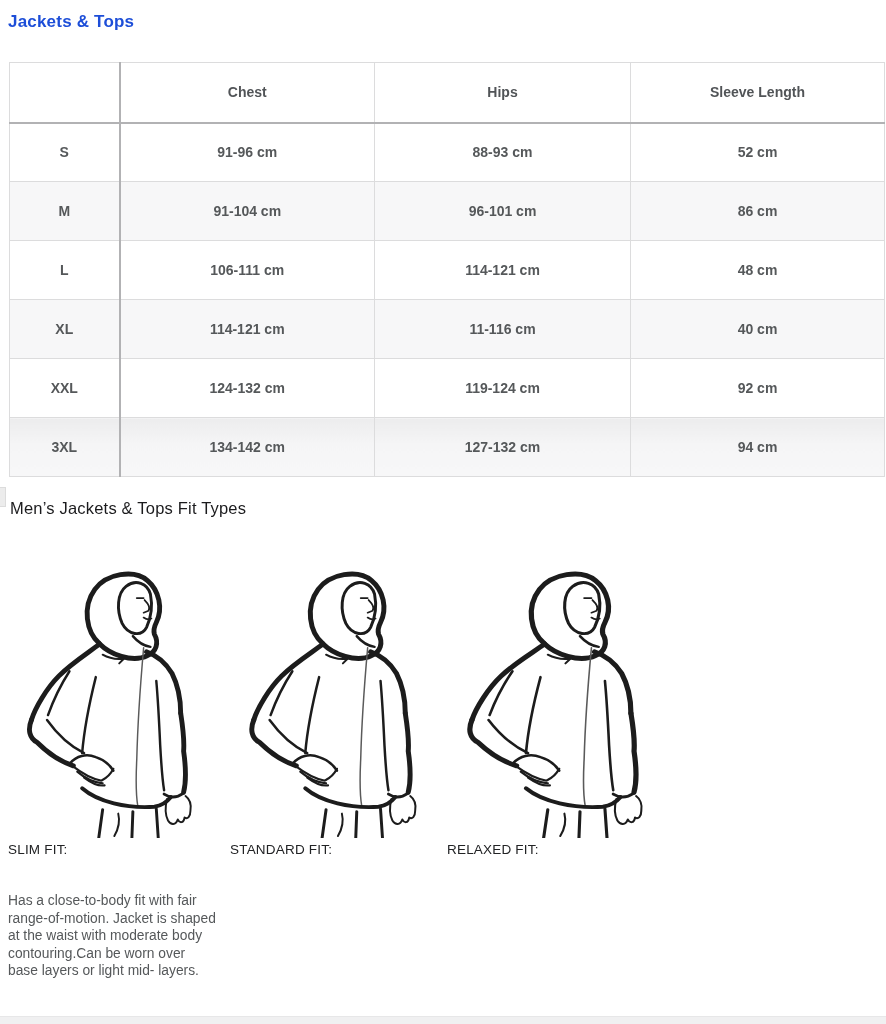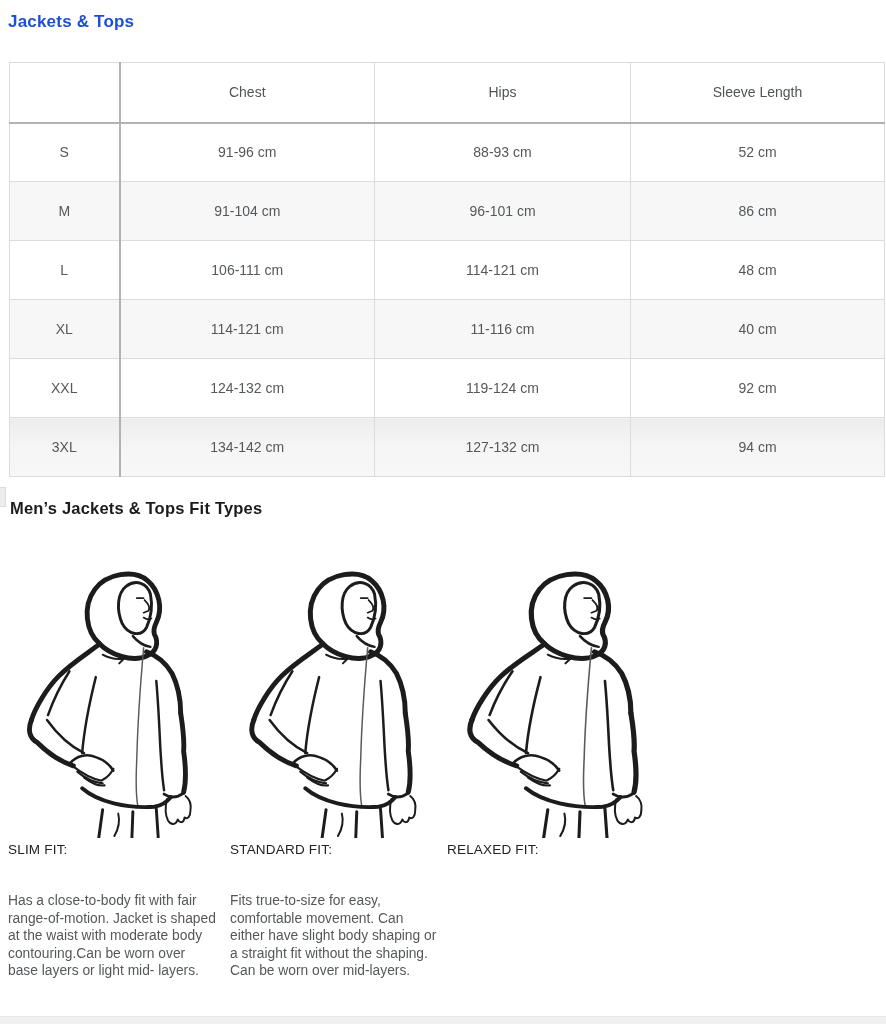--- a/index.html
+++ b/index.html
@@ -22,37 +22,37 @@
   }
   table.size-table {
     position: absolute; top: 62px; left: 9px;
     width: 875px; border-collapse: collapse;
     font-size: 14px; color: #55585a;
     table-layout: fixed;
   }
   .size-table th, .size-table td {
     border: 1px solid #dcdcdd;
     text-align: center; vertical-align: middle;
-    font-weight: 400;
+    font-weight: 700;
   }
   .size-table thead th { height: 60px; color: #515457; }
   .size-table tbody td { height: 59px; }
   .size-table thead tr { border-bottom: 2px solid #b2b2b4; }
   .size-table th.c0, .size-table td.c0 { border-right: 2px solid #b2b2b4; }
   .size-table col.c0 { width: 110px; }
   .size-table col.c1 { width: 255px; }
   .size-table col.c2 { width: 256px; }
   .size-table col.c3 { width: 254px; }
   .size-table tbody tr:nth-child(even) td { background: #f7f7f8; }
   .size-table tbody tr:last-child td {
     background: linear-gradient(180deg, #ececed 0%, #f5f5f6 45%, #f7f7f8 100%);
   }
   .section-title {
     position: absolute; top: 499px; left: 10px;
-    font-size: 16.5px; font-weight: 700; color: #1b1b1d;
+    font-size: 16.5px; font-weight: 400; color: #1b1b1d;
     letter-spacing: 0.2px;
   }
   .fit-col { position: absolute; top: 562px; }
   .fit-col.p1 { left: 8px;  width: 208px; }
   .fit-col.p2 { left: 230px; width: 208px; }
   .fit-col.p3 { left: 447px; width: 213px; }
   .fit-figure { display: block; }
   .fit-name {
     margin-top: 4px;
     font-size: 13.5px; font-weight: 400; color: #222325;
@@ -191,21 +191,20 @@
       </svg>
       <h3 class="fit-name">SLIM FIT:</h3>
       <p class="fit-desc">Has a close-to-body fit with fair range-of-motion. Jacket is shaped at the waist with moderate body contouring.Can be worn over base layers or light mid- layers.</p>
     </div>
 
     <div class="fit-col p2">
       <svg class="fit-figure" width="203" height="276" viewBox="0 0 205 283" preserveAspectRatio="none">
         <use href="#figure-art"></use>
       </svg>
       <h3 class="fit-name">STANDARD FIT:</h3>
-      <p class="fit-desc">Fits true-to-size for easy, comfortable movement. Can either have slight body shaping or a straight fit without the shaping. Can be worn over mid-layers.</p>
     </div>
 
     <div class="fit-col p3">
       <svg class="fit-figure" width="213" height="276" viewBox="0 0 205 283" preserveAspectRatio="none">
         <use href="#figure-art"></use>
       </svg>
       <h3 class="fit-name">RELAXED FIT:</h3>
     </div>
 
   </section>

